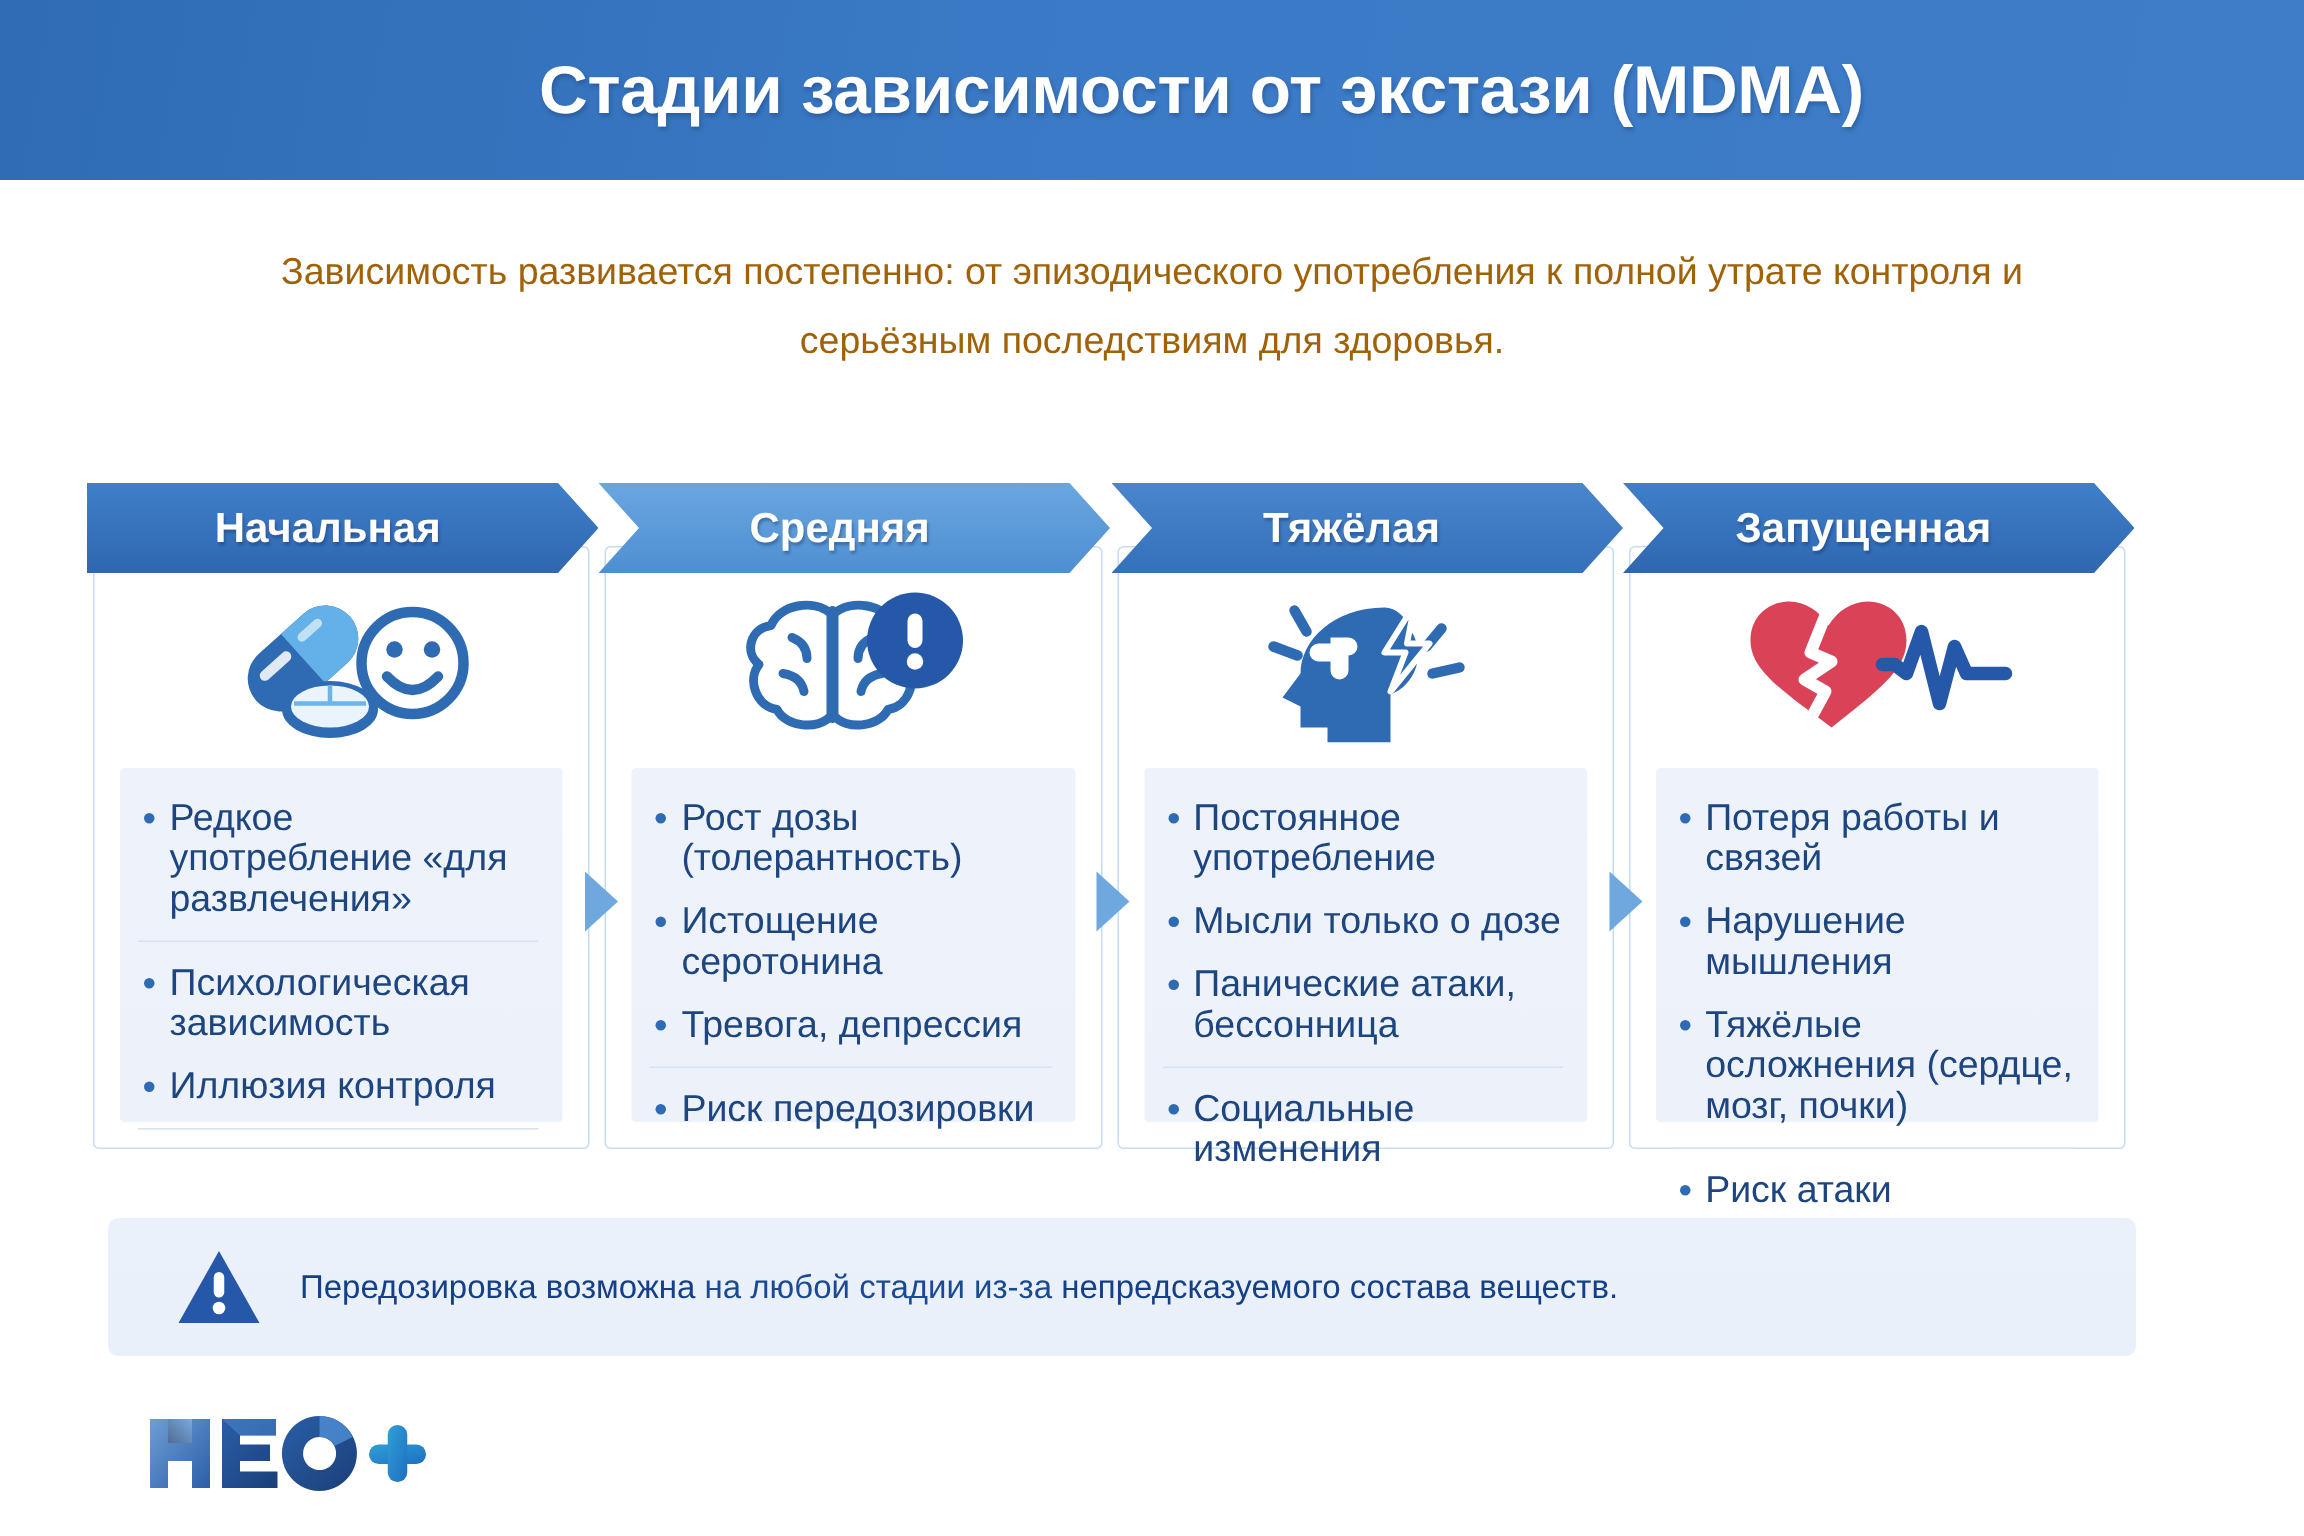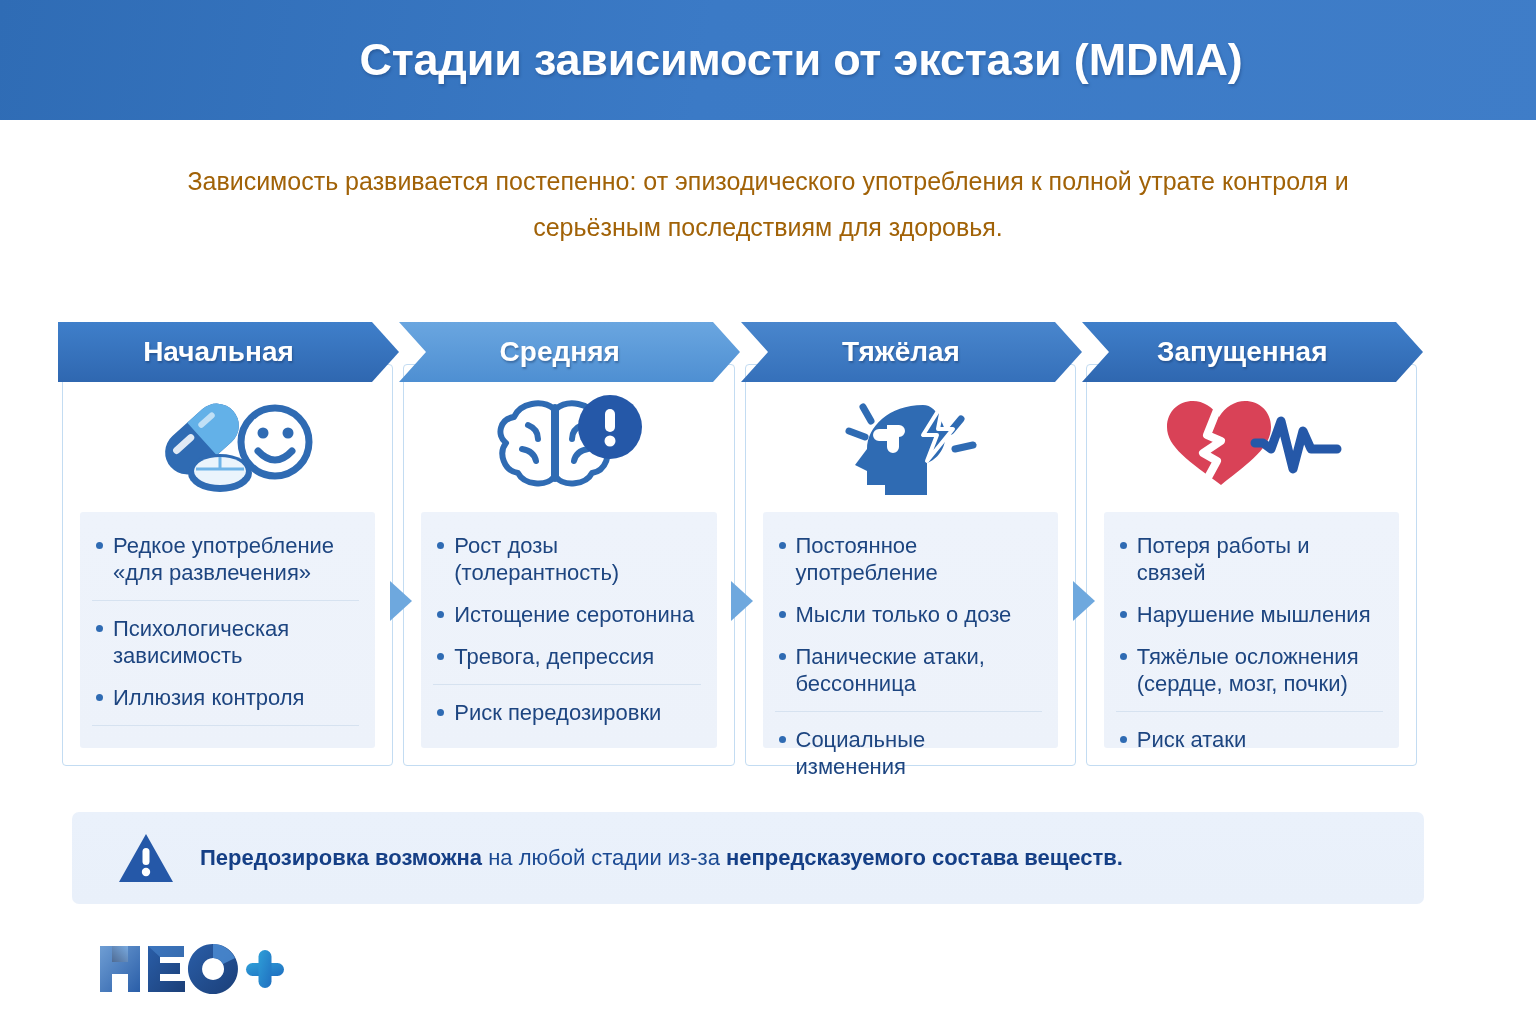--- a/index.html
+++ b/index.html
@@ -120,21 +120,21 @@
     bottom: 18px;
     background: linear-gradient(180deg, #eef3fb 0%, #edf2fa 100%);
     border-radius: 3px;
     padding: 20px 16px 14px 12px;
     box-sizing: border-box;
     z-index: 2;
   }
   .bullet {
     position: relative;
     color: #1d4580;
-    font-size: 22px;
+    font-size: 25px;
     line-height: 27px;
     padding-left: 21px;
     margin-bottom: 15px;
   }
   .bullet::before {
     content: "";
     position: absolute;
     left: 4px;
     top: 10px;
     width: 7px; height: 7px;
@@ -168,21 +168,21 @@
     box-sizing: border-box;
     padding-left: 46px;
   }
   .warn-icon { width: 56px; height: 52px; flex: 0 0 auto; }
   .warn-text {
     margin-left: 26px;
     color: #1b4a93;
     font-size: 22px;
     line-height: 30px;
   }
-  .warn-text b { font-weight: bold; color: #153f86; }
+  .warn-text b { font-weight: normal; color: #153f86; }
 
   
   .logo {
     position: absolute;
     left: 96px; top: 938px;
     width: 190px; height: 62px;
   }
 </style>
 </head>
 <body>

